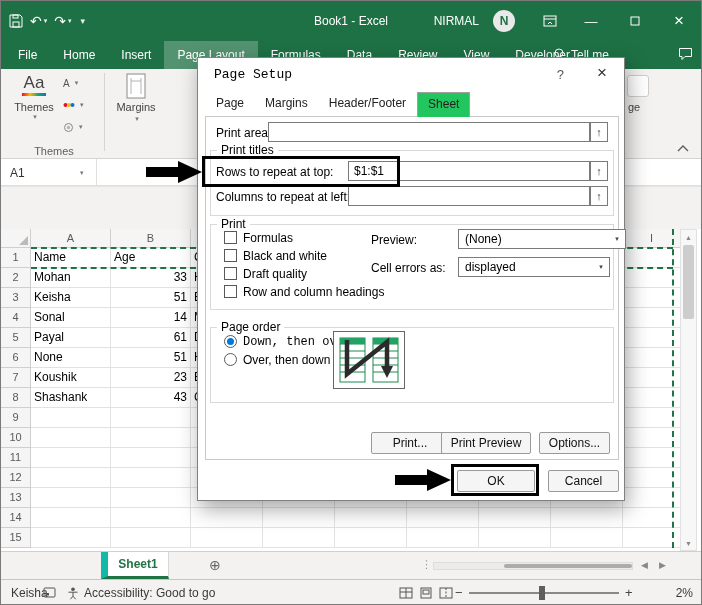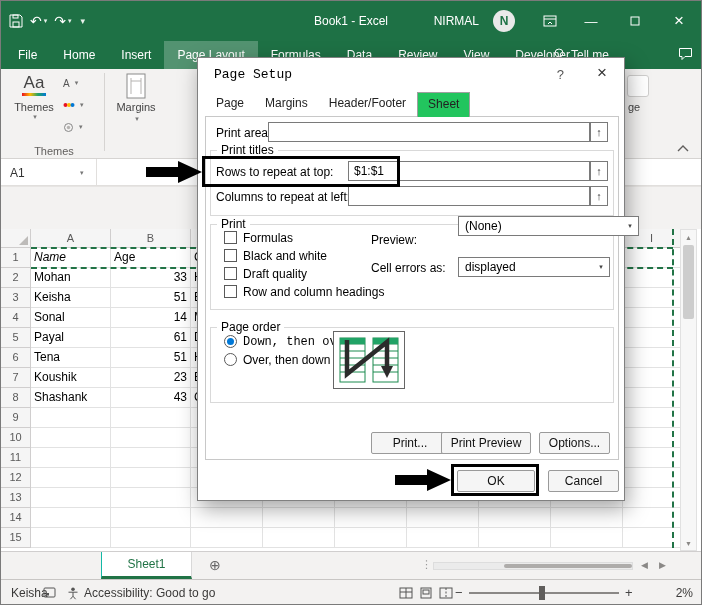--- a/index.html
+++ b/index.html
@@ -61,21 +61,21 @@
   .dash-h1 { position:absolute; left:30px; top:246px; width:642px; height:0; border-top:2px dashed #217346; z-index:3; }
   .dash-h2 { position:absolute; left:30px; top:266px; width:642px; height:0; border-top:2px dashed #217346; z-index:3; }
   .dash-v  { position:absolute; left:671px; top:228px; width:0; height:319px; border-left:2px dashed #217346; z-index:3; }
   .vscroll { position:absolute; right:4px; top:228px; width:17px; height:322px; background:#f7f7f7; border:1px solid #e1e1e1; z-index:4; }
   .vs-arrow { position:absolute; left:0; width:100%; height:14px; display:flex; align-items:center; justify-content:center; font-size:7px; color:#8a8886; }
   .vs-arrow.bottom { bottom:0; }
   .vs-thumb { position:absolute; left:2px; top:15px; width:11px; height:74px; background:#cdcdcd; border-radius:2px; }
 
   
   .sheet-bar { position:absolute; left:0; top:550px; width:100%; height:28px; background:#f3f2f1; border-top:1px solid #d0cece; font-size:12px; }
-  .sheet-tab { position:absolute; left:100px; top:0; width:91px; height:27px; background:#fff; border-left:1px solid #14b8a6; border-right:1px solid #d8d8d8; border-bottom:3px solid #217346; color:#217346; font-weight:normal; display:flex; align-items:center; justify-content:center; }
+  .sheet-tab { position:absolute; left:100px; top:0; width:68px; height:27px; background:#fff; border-left:7px solid #14b8a6; border-right:1px solid #d8d8d8; border-bottom:3px solid #217346; color:#217346; font-weight:bold; display:flex; align-items:center; justify-content:center; }
   .new-sheet { position:absolute; left:208px; top:5px; font-size:14px; color:#666; }
   .sb-dots { position:absolute; left:420px; top:6px; color:#999; font-size:11px; }
   .hscroll { position:absolute; left:432px; top:10px; width:200px; height:8px; background:#ebebeb; border:1px solid #dddddd; }
   .hs-thumb { position:absolute; left:70px; top:1px; width:128px; height:4px; background:#aeacaa; border-radius:2px; }
   .sb-arrow { position:absolute; top:8px; font-size:9px; color:#8a8886; }
 
   
   .status-bar { position:absolute; left:0; top:578px; width:100%; height:27px; background:#f3f2f1; border-top:1px solid #c8c6c4; font-size:12px; color:#3b3a39; }
   .sb-mode { position:absolute; left:10px; top:6px; }
   .macro-ic { position:absolute; left:42px; top:7px; display:flex; }
@@ -255,21 +255,21 @@
         <div class="ghead" style="width: 72px;">D</div>
         <div class="ghead" style="width: 72px;">E</div>
         <div class="ghead" style="width: 72px;">F</div>
         <div class="ghead" style="width: 72px;">G</div>
         <div class="ghead" style="width: 72px;">H</div>
         <div class="ghead" style="width: 58px;">I</div>
       </div>
     <div>
         <div class="grow">
           <div class="rowhdr">1</div>
-          <div class="gcell" style="width: 80px; font-style: italic;">Name</div>
+          <div class="gcell" style="width: 80px;">Name</div>
           <div class="gcell" style="width: 80px;">Age</div>
           <div class="gcell" style="width: 72px;">Ci</div>
           <div class="gcell" style="width: 72px;"></div>
           <div class="gcell" style="width: 72px;"></div>
           <div class="gcell" style="width: 72px;"></div>
           <div class="gcell" style="width: 72px;"></div>
           <div class="gcell" style="width: 72px;"></div>
           <div class="gcell" style="width: 58px;"></div>
         </div>
         <div class="grow">
@@ -315,21 +315,21 @@
           <div class="gcell" style="width: 72px;">D</div>
           <div class="gcell" style="width: 72px;"></div>
           <div class="gcell" style="width: 72px;"></div>
           <div class="gcell" style="width: 72px;"></div>
           <div class="gcell" style="width: 72px;"></div>
           <div class="gcell" style="width: 72px;"></div>
           <div class="gcell" style="width: 58px;"></div>
         </div>
         <div class="grow">
           <div class="rowhdr">6</div>
-          <div class="gcell" style="width: 80px;">Tena</div>
+          <div class="gcell" style="width: 80px;">None</div>
           <div class="gcell num" style="width: 80px;">51</div>
           <div class="gcell" style="width: 72px;">Hu</div>
           <div class="gcell" style="width: 72px;"></div>
           <div class="gcell" style="width: 72px;"></div>
           <div class="gcell" style="width: 72px;"></div>
           <div class="gcell" style="width: 72px;"></div>
           <div class="gcell" style="width: 72px;"></div>
           <div class="gcell" style="width: 58px;"></div>
         </div>
         <div class="grow">
@@ -552,21 +552,21 @@
       </div>
       <span class="cb" style="left:18px; top:114px;"></span>
       <span class="lbl" style="left:37px; top:114px;">Formulas</span>
       <span class="cb" style="left:18px; top:132px;"></span>
       <span class="lbl" style="left:37px; top:132px;">Black and white</span>
       <span class="cb" style="left:18px; top:150px;"></span>
       <span class="lbl" style="left:37px; top:150px;">Draft quality</span>
       <span class="cb" style="left:18px; top:168px;"></span>
       <span class="lbl" style="left:37px; top:168px;">Row and column headings</span>
       <span class="lbl" style="left:165px; top:116px;">Preview:</span>
-      <div class="combo" style="left:252px; top:99px; width:181px;">
+      <div class="combo" style="left:252px; top:112px; width:168px;">
         <span>(None)</span>
         <span class="combo-chev">▾</span>
       </div>
       <span class="lbl" style="left:165px; top:144px;">Cell errors as:</span>
       <div class="combo" style="left:252px; top:140px; width:152px;">
         <span>displayed</span>
         <span class="combo-chev">▾</span>
       </div>
 
       <div class="groupbox" style="left:4px; top:210px; width:404px; height:76px;">

